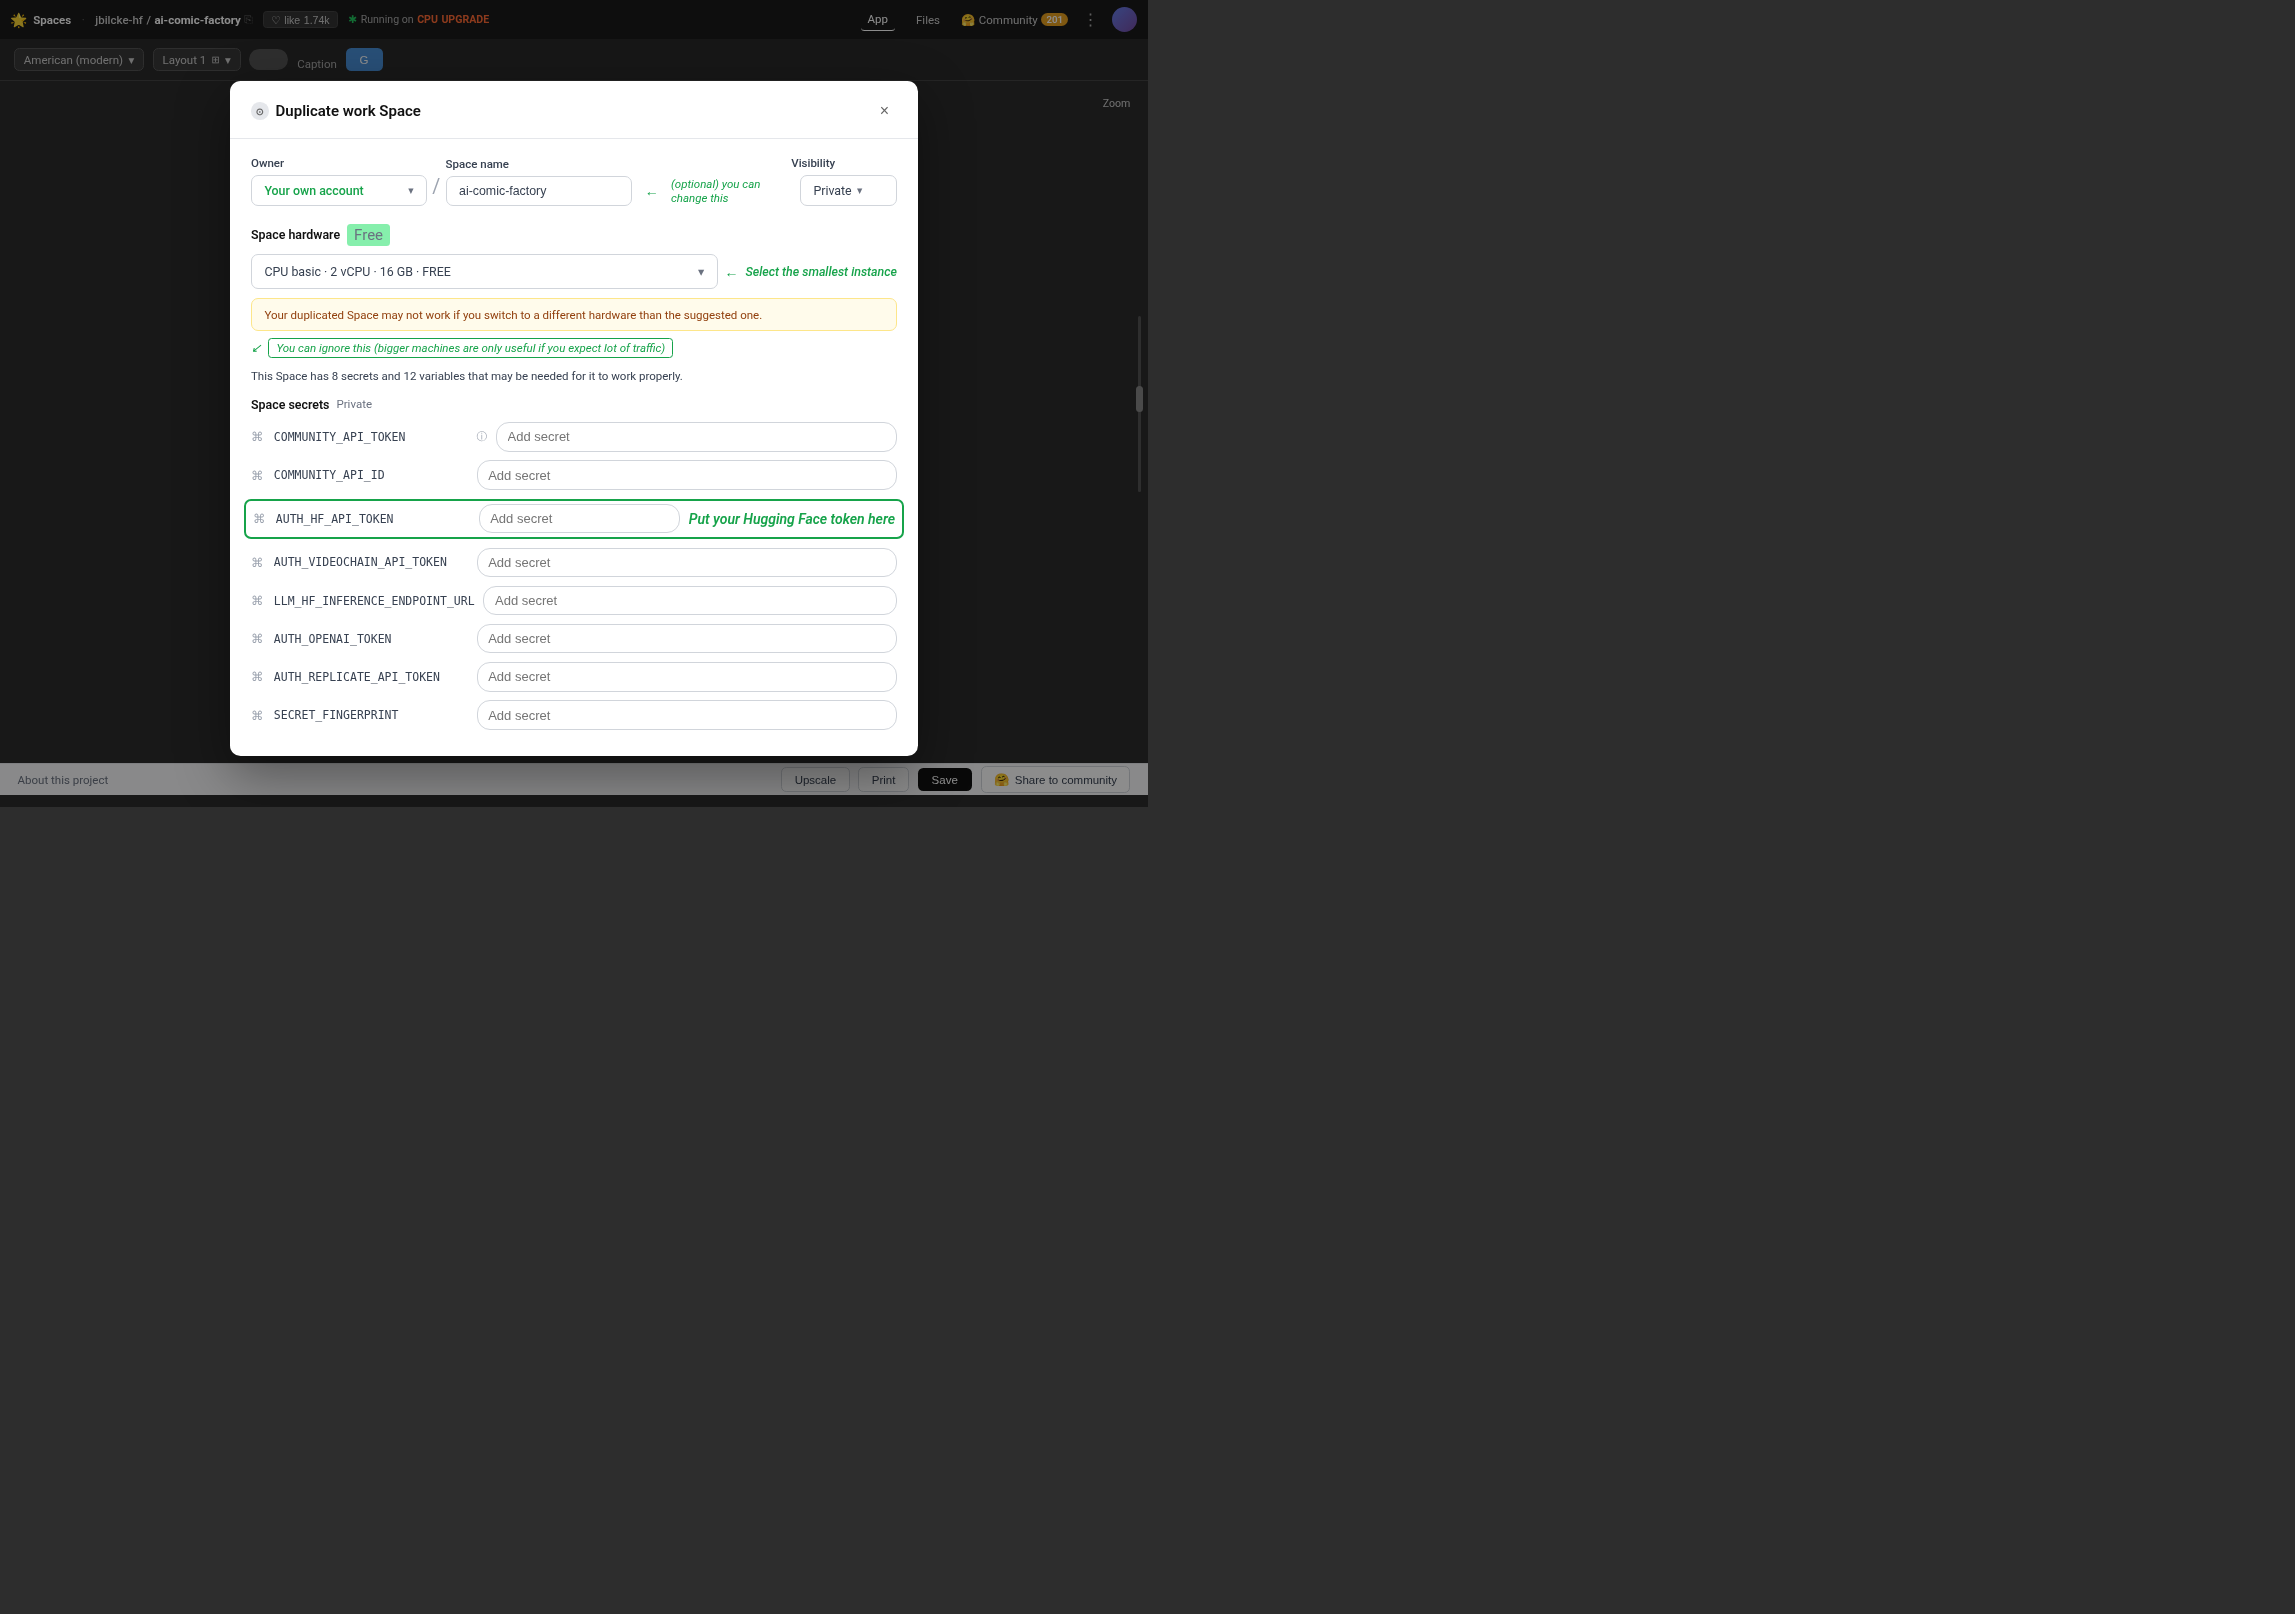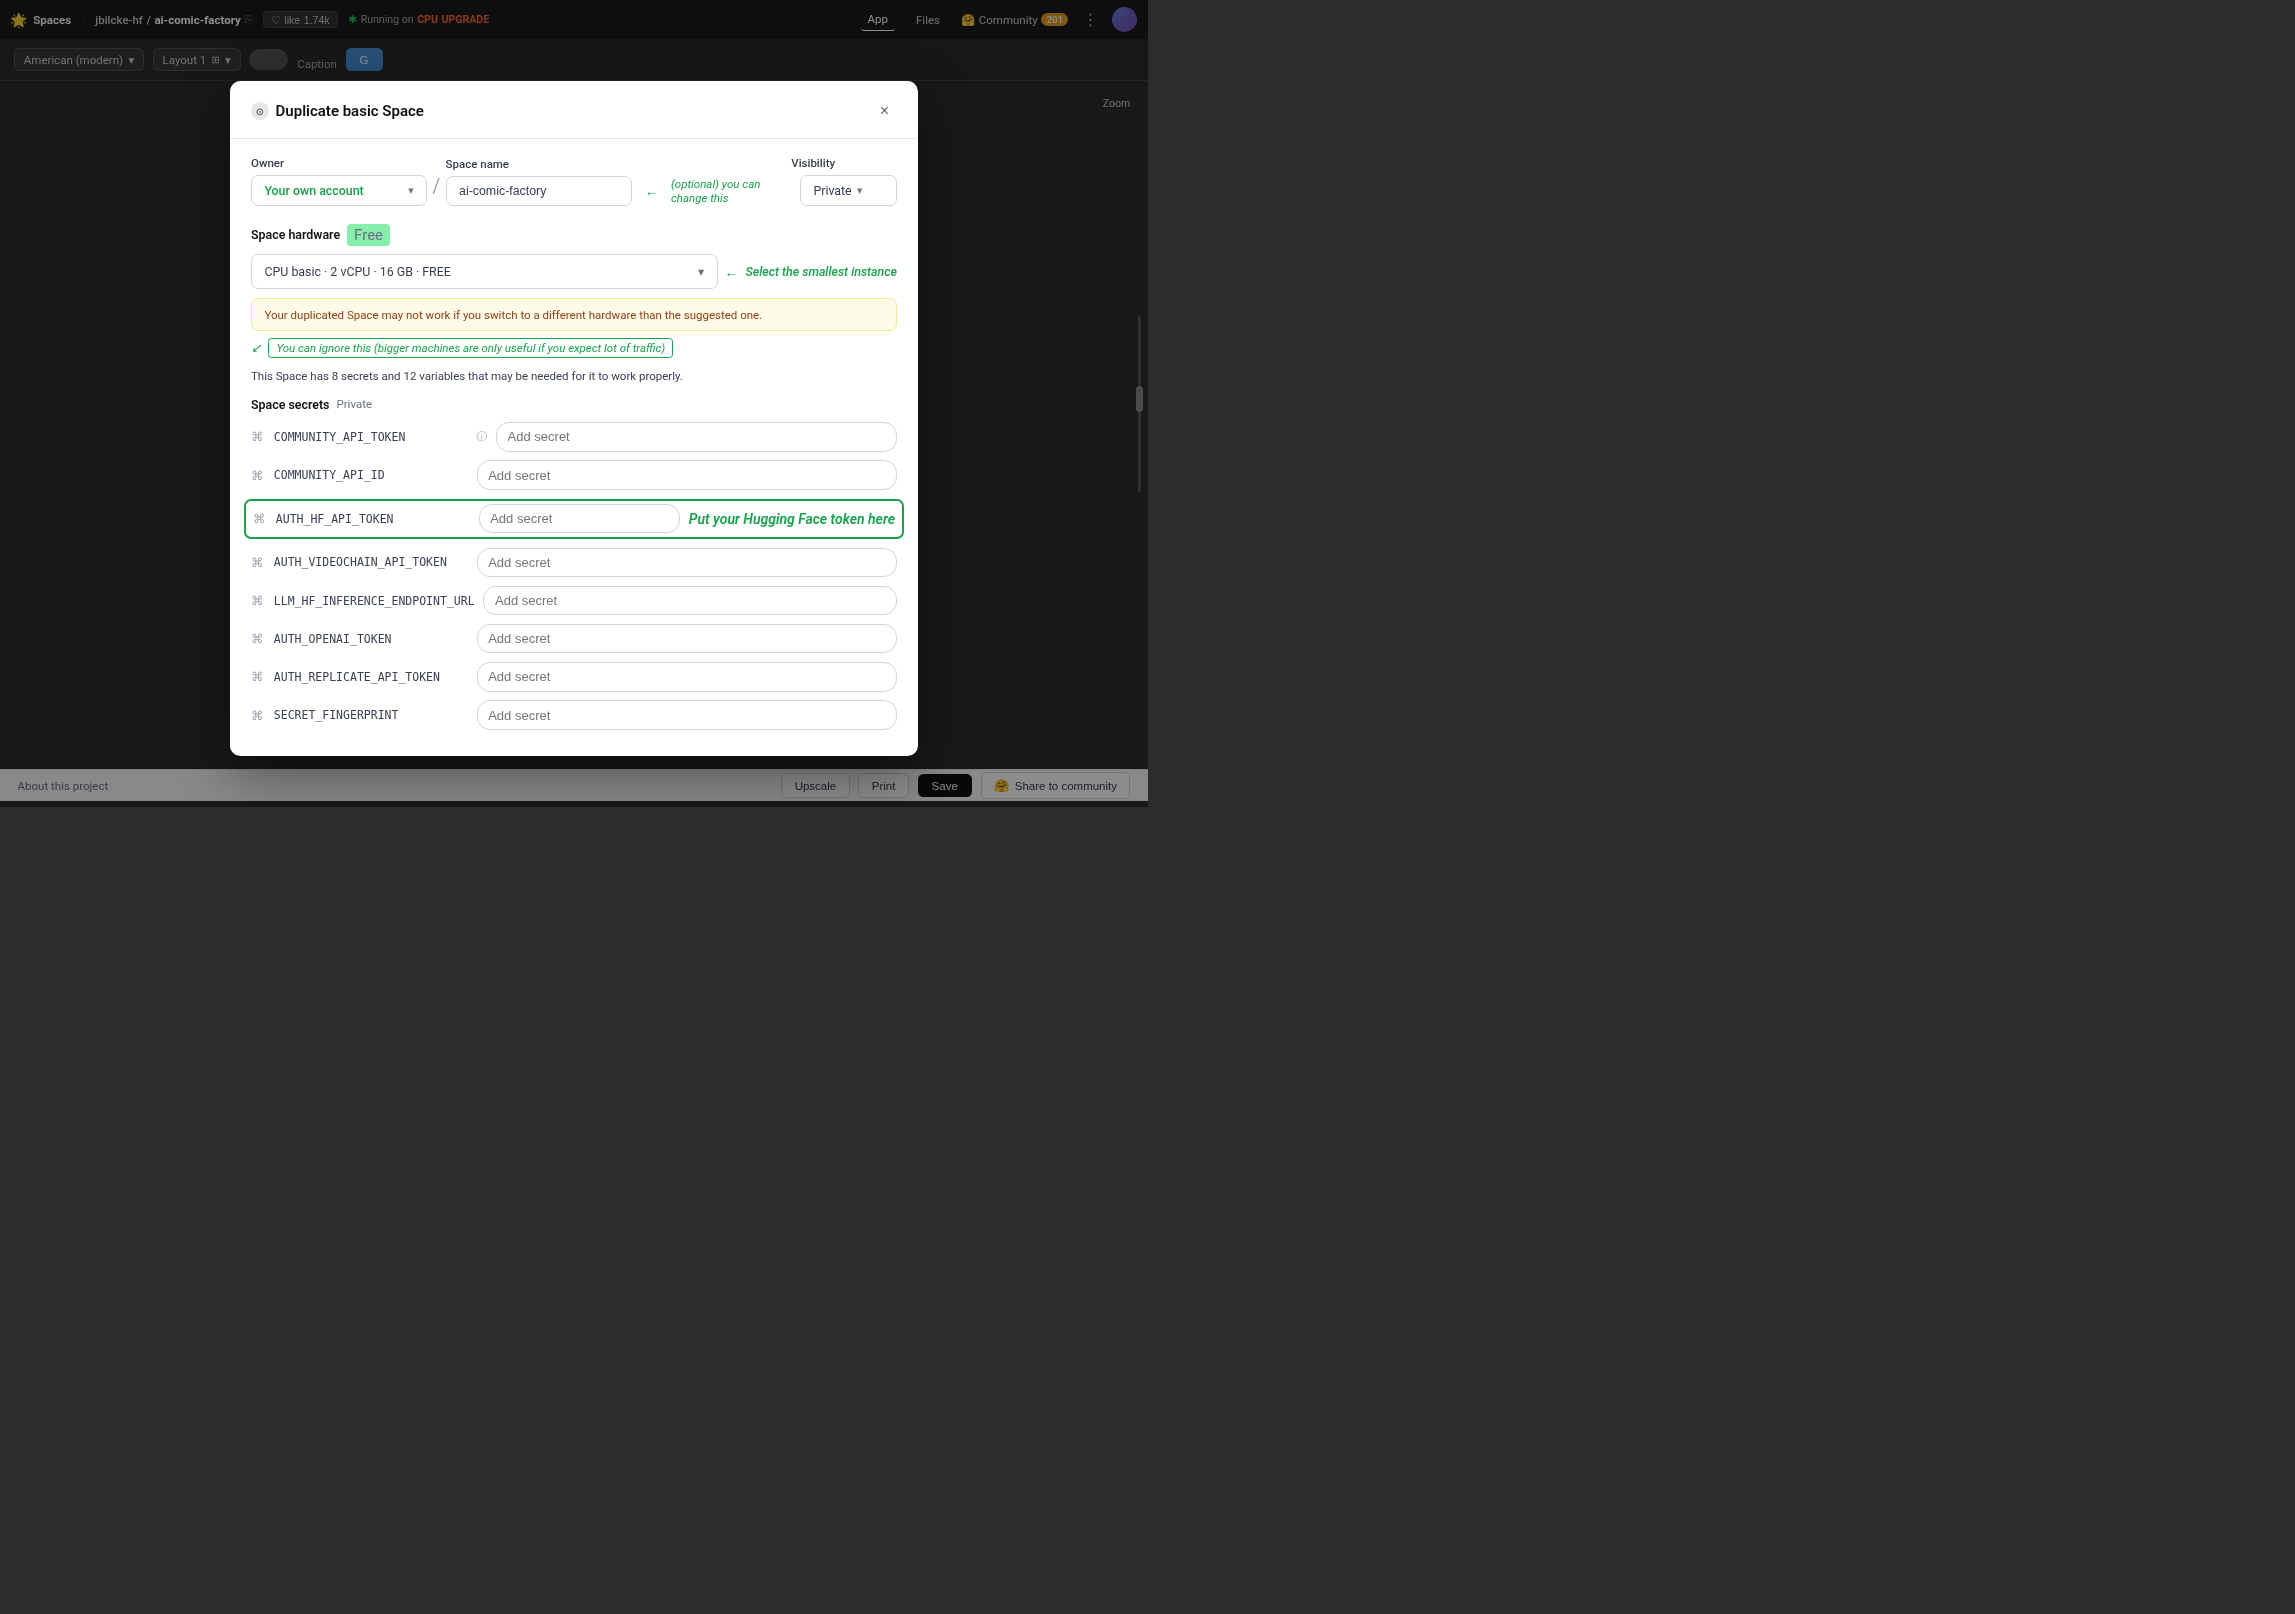--- a/index.html
+++ b/index.html
@@ -448,21 +448,21 @@
       color: #16a34a;
       font-size: 14px;
       font-weight: 600;
       font-style: italic;
       white-space: nowrap;
     }
 
     
     .bottom-bar {
       position: absolute;
-      bottom: 6px;
+      bottom: 12px;
       left: 0; right: 0;
       height: 32px;
       background: #f9fafb;
       border-top: 0.9px solid #e5e7eb;
       display: flex;
       align-items: center;
       justify-content: space-between;
       padding: 0 17.6px;
       z-index: 5;
     }
@@ -612,21 +612,21 @@
 <div class="scroll-indicator">
   <div class="scroll-track">
     <div class="scroll-thumb"></div>
   </div>
 </div>
 
 <div class="modal">
   <div class="modal-header">
     <div class="modal-title-area">
       <div class="modal-icon">⊙</div>
-      <span class="modal-title">Duplicate basic Space</span>
+      <span class="modal-title">Duplicate work Space</span>
     </div>
     <button class="modal-close">×</button>
   </div>
 
   <div class="modal-body">
 
     <div class="form-row">
       <div class="form-group">
         <span class="form-label">Owner</span>
         <div class="owner-select">

